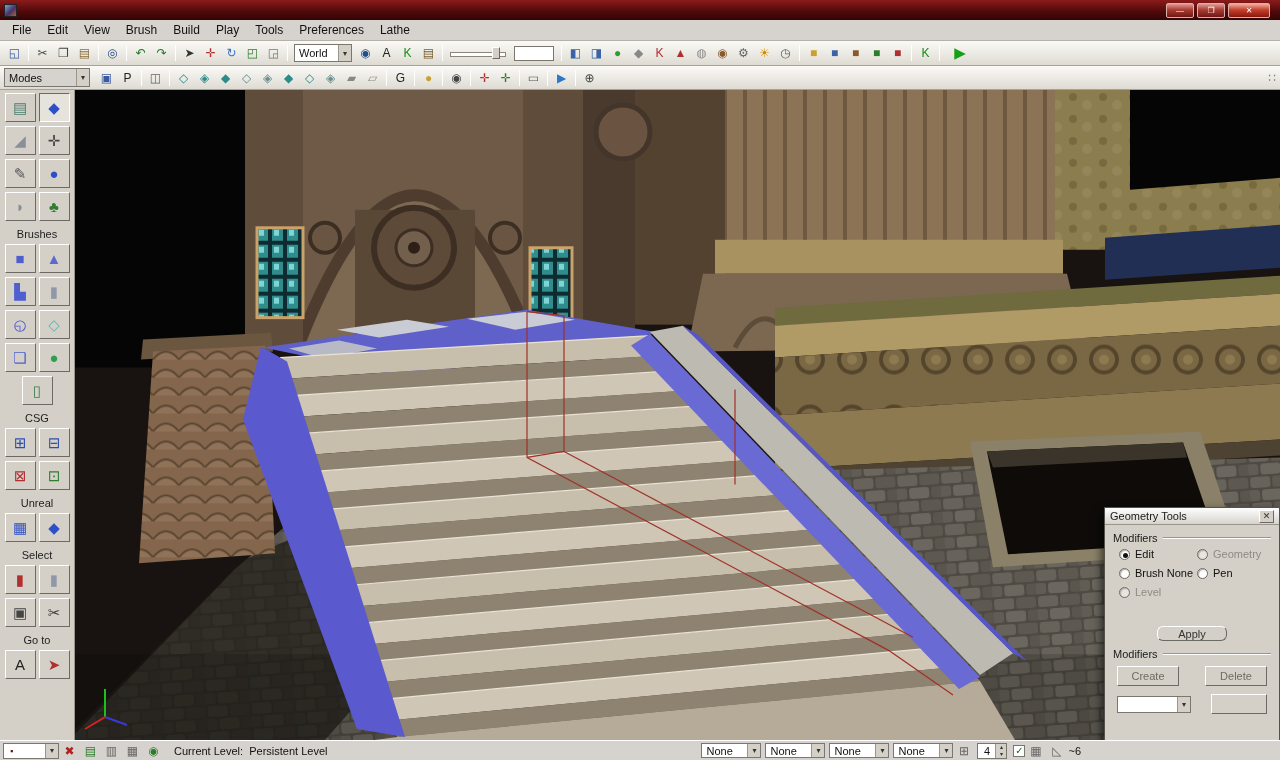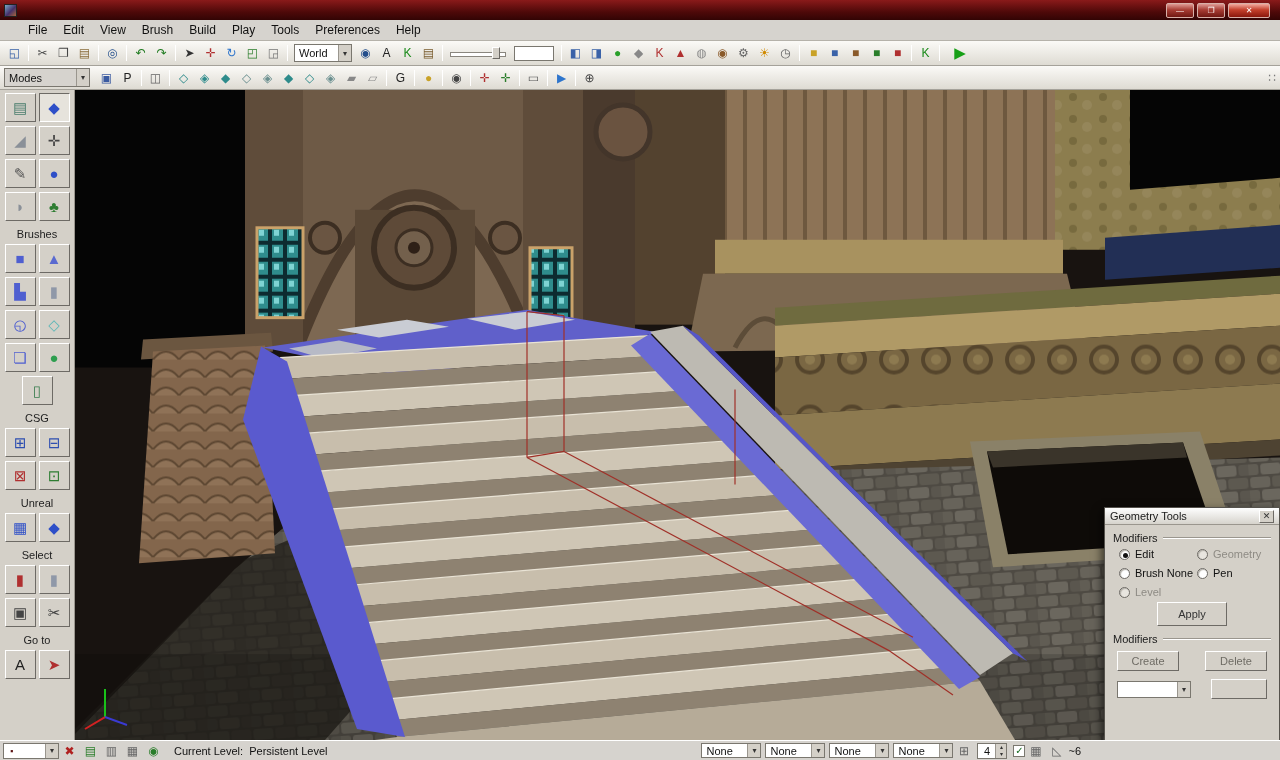--- a/index.html
+++ b/index.html
@@ -12,21 +12,21 @@
     background:linear-gradient(#8a1a1a,#4e0909 60%,#320404);color:#fff;font-size:12px;}
   .appicon{width:13px;height:13px;margin-right:5px;background:linear-gradient(135deg,#7aa9c8,#45316b 55%,#a8653a);border:1px solid #222;}
   .title{white-space:nowrap;}
   .wctrls{margin-left:auto;display:flex;padding-right:6px;}
   .wbtn{width:28px;height:15px;margin-left:3px;border-radius:2px;color:#fff;font-size:8px;
     display:flex;align-items:center;justify-content:center;
     background:linear-gradient(#df9a94,#a83d34 45%,#701712);border:1px solid #d8b0a8;}
   .wbtn.close{width:42px;background:linear-gradient(#f2aca0,#c4402c 45%,#8a170c);}
 
   
-  .menubar{height:21px;background:#d6d3ce;display:flex;align-items:center;font-size:12px;border-bottom:1px solid #b5b2aa;padding-left:20px;}
+  .menubar{height:21px;background:#d6d3ce;display:flex;align-items:center;font-size:12px;border-bottom:1px solid #b5b2aa;padding-left:4px;}
   .mitem{padding:2px 8px;color:#111;}
 
   
   .toolbar{display:flex;align-items:center;padding:0 4px;background:linear-gradient(#fbfaf7,#dedbd3);border-bottom:1px solid #a5a29a;}
   .t1{height:25px;}
   .t2{height:24px;}
   .iconslot{display:inline-flex;align-items:center;}
   .tbicon{display:inline-flex;width:19px;height:19px;align-items:center;justify-content:center;font-size:12px;margin:0 1px;border:1px solid transparent;border-radius:2px;}
   .tsep{width:1px;height:16px;background:#9a968e;border-right:1px solid #fff;margin:0 3px;display:inline-block;}
   .combo{display:inline-flex;align-items:center;height:18px;background:#fff;border:1px solid #7a776f;font-size:11px;padding-left:4px;color:#111;}
@@ -61,21 +61,21 @@
   .geo-close{margin-left:auto;width:15px;height:13px;display:flex;align-items:center;justify-content:center;font-size:9px;color:#333;background:#d4d0c8;border:1px solid;border-color:#fff #6d6a65 #6d6a65 #fff;}
   .geo-sec{display:flex;align-items:center;gap:5px;margin:7px 8px 4px;color:#1a1a1a;}
   .geo-sec i{flex:1;height:2px;border-top:1px solid #9a968e;border-bottom:1px solid #fff;}
   .geo-radios{display:grid;grid-template-columns:78px 1fr;row-gap:7px;margin:4px 0 0 14px;}
   .radio{display:inline-flex;align-items:center;gap:5px;color:#111;}
   .radio.dis{color:#8e8b84;}
   .rdot{width:11px;height:11px;border-radius:50%;background:#fff;border:1px solid #6d6a65;box-shadow:inset 1px 1px 1px #b5b2aa;position:relative;}
   .rdot.on::after{content:'';position:absolute;left:3px;top:3px;width:5px;height:5px;border-radius:50%;background:#111;}
   .radio.dis .rdot{background:#e8e5df;}
   .btn3d{background:#d4d0c8;border:1px solid;border-color:#fff #6d6a65 #6d6a65 #fff;font-family:inherit;font-size:11px;color:#333;}
-  .geo-apply{display:block;margin:4px auto 2px;width:70px;height:24px;}
+  .geo-apply{display:block;margin:28px auto 2px;width:70px;height:15px;border-radius:6px;}
   .geo-actions{display:flex;justify-content:space-between;padding:2px 12px 0;}
   .geo-act{width:62px;height:20px;color:#6e6b64;}
   .geo-partial{display:flex;justify-content:space-between;padding:8px 12px 0;align-items:center;}
   .geo-partial .geo-act{width:56px;}
 
   
   .statusbar{height:20px;background:#d6d3ce;border-top:1px solid #fff;display:flex;align-items:center;padding:0 3px;font-size:11px;}
   .combo.filter{width:56px;height:16px;}
   .filter-glyph{font-size:9px;padding-left:2px;}
   .sb-level{margin-left:10px;color:#111;white-space:pre;}
@@ -103,21 +103,21 @@
 
   <div class="menubar" id="menubar">
       <span class="mitem">File</span>
       <span class="mitem">Edit</span>
       <span class="mitem">View</span>
       <span class="mitem">Brush</span>
       <span class="mitem">Build</span>
       <span class="mitem">Play</span>
       <span class="mitem">Tools</span>
       <span class="mitem">Preferences</span>
-      <span class="mitem">Help</span>
+      <span class="mitem">Lathe</span>
     </div>
 
   <div class="toolbar t1">
     <span class="iconslot" id="t1a">
         <span class="tbicon" style="color: rgb(58, 98, 168);">◱</span>
         <span class="tsep"></span>
         <span class="tbicon" style="color: rgb(68, 68, 68);">✂</span>
         <span class="tbicon" style="color: rgb(68, 68, 68);">❐</span>
         <span class="tbicon" style="color: rgb(138, 109, 59);">▤</span>
         <span class="tsep"></span>

